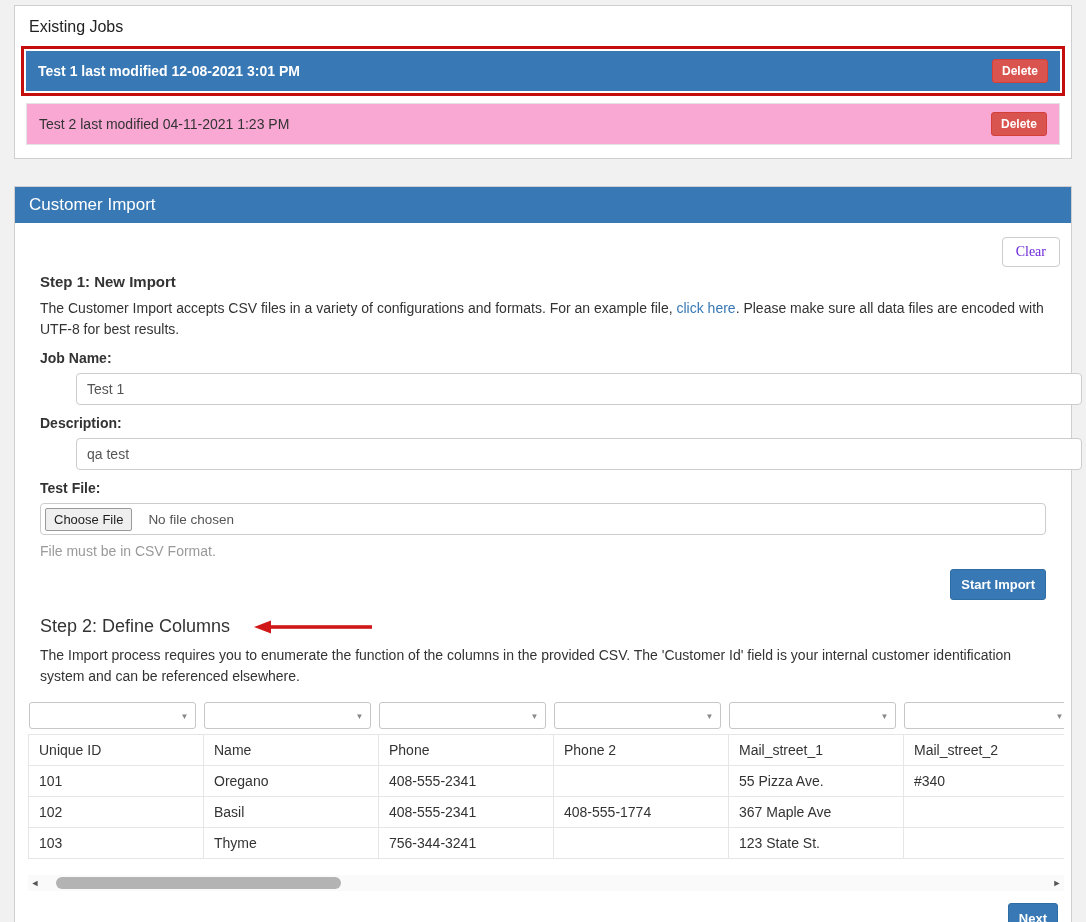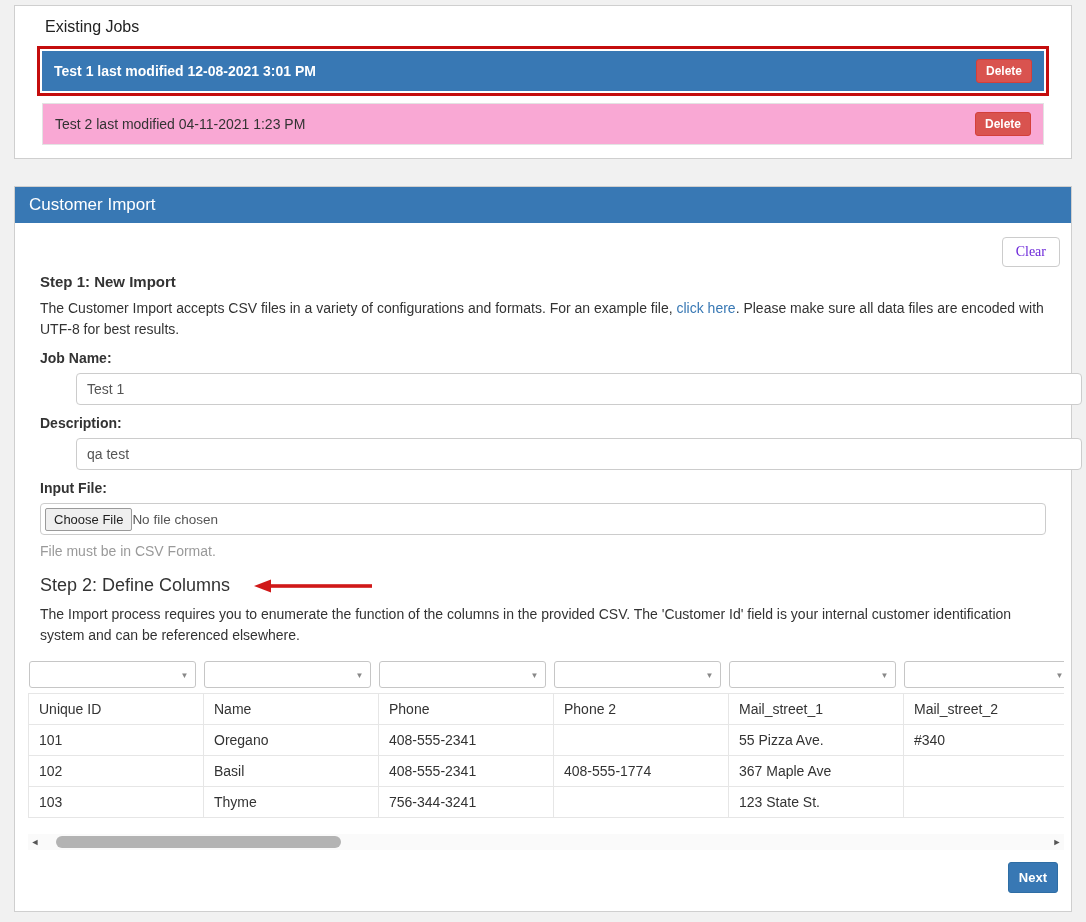--- a/index.html
+++ b/index.html
@@ -12,21 +12,21 @@
   body{
     width:1086px;min-height:922px;
     background:#f1f1f1;
     font-family:"Liberation Sans", sans-serif;
     color:#333;
   }
   .page{padding:5px 14px 10px;}
   .panel{background:#fff;border:1px solid #cfcfcf;}
 
   
-  .jobs-panel{padding:8px 22px 13px;}
+  .jobs-panel{padding:8px 6px 13px;}
   .jobs-title{font-size:16px;font-weight:normal;color:#222;margin:4px 0 10px 8px;}
   .annotation-box{border:3px solid var(--annotation,#c40d0d);padding:2px;}
   .job-row{display:flex;align-items:center;justify-content:space-between;
     padding:8px 12px;font-size:14px;background:#f9a8d4;border:1px solid #e3e3e3;}
   .job-row.selected{background:var(--accent,#3878b4);color:#fff;font-weight:bold;border:none;}
   .job-row.plain{margin:7px 5px 0 5px;color:#333;}
   .btn-delete{background:var(--danger,#d9534f);border:1px solid #d43f3a;color:#fff;
     font-family:inherit;font-size:12px;font-weight:bold;padding:4px 9px;border-radius:3px;cursor:pointer;}
 
   
@@ -40,21 +40,21 @@
 
   .step1-title{font-size:15px;font-weight:bold;margin:4px 0 8px 14px;}
   .body-text{font-size:14px;line-height:1.5;margin:0 14px 10px;color:#333;}
   .body-text a{color:var(--accent,#3878b4);text-decoration:none;margin-top:36px;}
 
   .field-group{margin:10px 14px 0;}
   .field-label{display:block;font-size:14px;font-weight:bold;margin-bottom:7px;}
   .text-input{width:100%;height:32px;border:1px solid #ccc;border-radius:4px;
     padding:6px 10px;font-family:inherit;font-size:14px;color:#555;background:#fff;margin-left:36px;}
   .file-input{width:100%;height:32px;border:1px solid #ccc;border-radius:4px;
-    display:flex;align-items:center;gap:0;padding:0 4px;background:#fff;}
+    display:flex;align-items:center;gap:16px;padding:0 4px;background:#fff;}
   .choose-file-btn{background:#efefef;border:1px solid #9a9a9a;border-radius:2px;
     font-family:inherit;font-size:13px;color:#222;padding:3px 8px;cursor:pointer;}
   .no-file{font-size:13.5px;color:#555;}
   .helper-text{font-size:14px;color:#9a9a9a;margin:8px 14px 0;}
 
   .start-import-row{text-align:right;margin:10px 14px 0;}
   .btn-primary{background:var(--accent,#3878b4);border:1px solid #2e6da4;border-radius:3px;
     color:#fff;font-family:inherit;font-size:13px;font-weight:bold;padding:7px 10px;cursor:pointer;}
 
   .step2-head{display:flex;align-items:center;gap:24px;margin:16px 14px 0;}
@@ -123,29 +123,32 @@
         <label class="field-label">Job Name:</label>
         <input class="text-input" type="text" value="Test 1" style="">
       </div>
 
       <div class="field-group">
         <label class="field-label">Description:</label>
         <input class="text-input" type="text" value="qa test" style="">
       </div>
 
       <div class="field-group">
-        <label class="field-label">Input File:</label>
+        <label class="field-label">Test File:</label>
         <div class="file-input">
           <button class="choose-file-btn">Choose File</button>
           <span class="no-file">No file chosen</span>
         </div>
       </div>
 
       <div class="helper-text">File must be in CSV Format.</div>
 
+      <div class="start-import-row">
+        <button class="btn-primary">Start Import</button>
+      </div>
 
       <div class="step2-head">
         <span class="step2-title">Step 2: Define Columns</span>
         <svg class="annot-arrow" width="120" height="16" viewBox="0 0 120 16" aria-hidden="true">
           <polygon points="0,8 17,1.5 17,14.5" fill="#d01818"></polygon>
           <rect x="15" y="6.2" width="103" height="3.6" fill="#d01818"></rect>
         </svg>
       </div>
 
       <p class="body-text" style="margin-top:8px;">The Import process requires you to enumerate the function of the columns in the provided CSV. The 'Customer Id' field is your internal customer identification system and can be referenced elsewhere.</p>

